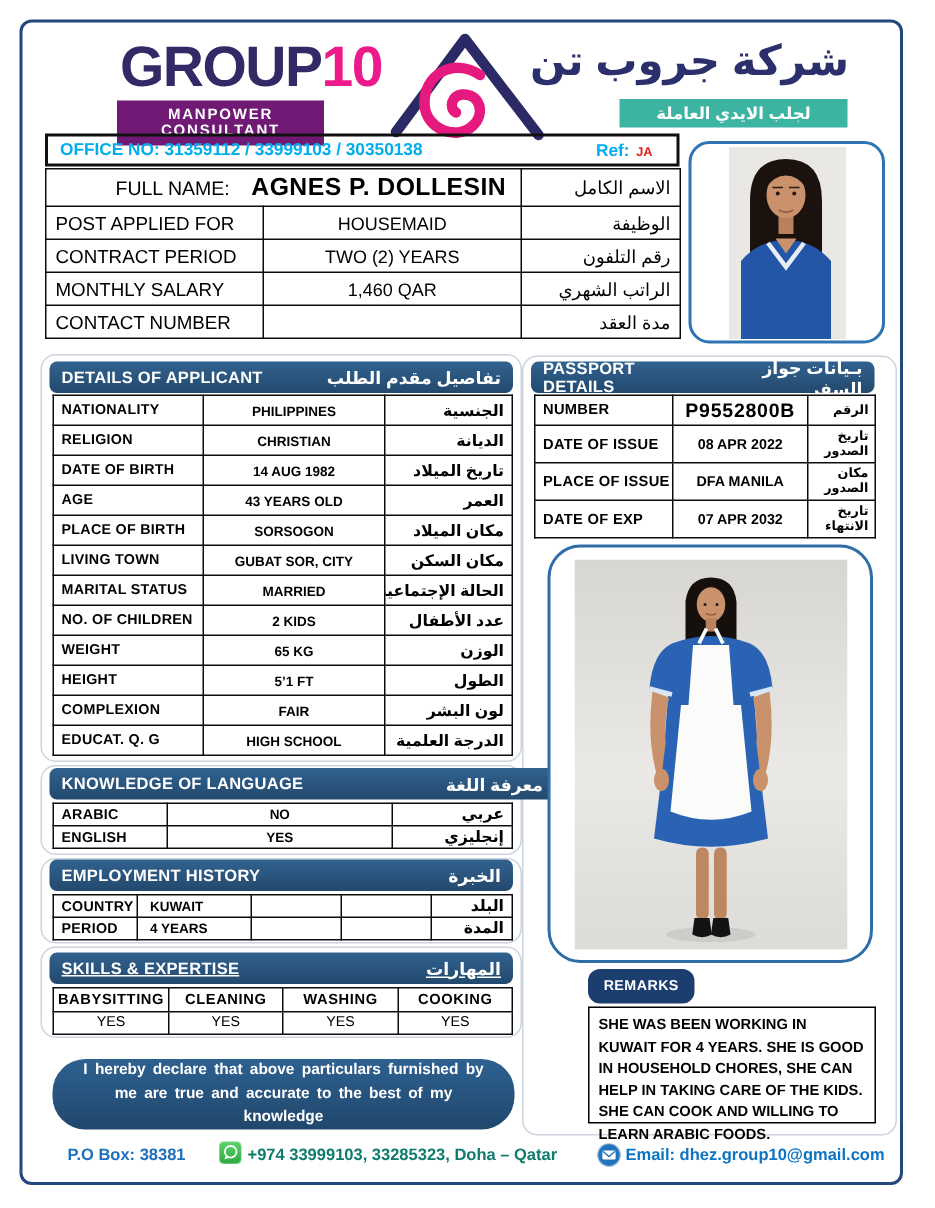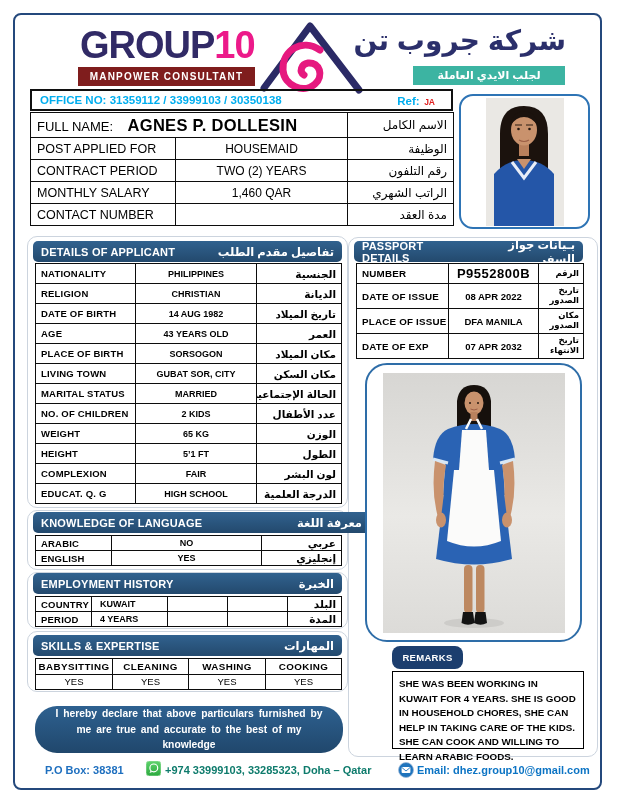--- a/index.html
+++ b/index.html
@@ -11,21 +11,21 @@
   }
   .abs { position:absolute; }
 
   .page-border { left:13px; top:13px; width:589px; height:777px;
     border:2.5px solid #24487c; border-radius:8px; }
 
   
   .logo-group { left:80px; top:26px; font-size:38px; font-weight:800;
     letter-spacing:-1px; color:#312a66; line-height:1; }
   .logo-num { color:#ec1a8a; }
-  .logo-banner { left:78px; top:67px; width:177px; background:#7f1d1d; color:#fff;
+  .logo-banner { left:78px; top:67px; width:138px; background:#701a75; color:#fff;
     font-size:10px; font-weight:700; letter-spacing:1.2px; text-align:center; padding:4px 0; }
   .center-logo { left:258px; top:14px; }
   .ar-title { left:340px; top:26px; width:226px; text-align:right; font-size:28px;
     font-weight:700; color:#2b2f6b; line-height:1.1; }
   .ar-banner { left:413px; top:66px; width:152px; background:#3cb4a2; color:#fff;
     text-align:center; font-weight:700; font-size:11px; padding:3px 0; }
 
   
   .office-bar { left:30px; top:89px; width:423px; height:22px; border:2px solid #101010;
     display:flex; align-items:center; justify-content:space-between; padding:0 16px 0 8px; }
@@ -34,21 +34,21 @@
   .ref-value { color:#e02020; font-weight:700; font-size:8.5px; }
 
   
   table { border-collapse:collapse; table-layout:fixed; }
   td { border:1px solid #0c0c0c; overflow:hidden; white-space:nowrap; }
 
   
   .t-main { left:30px; top:112px; width:423px; }
   .t-main td { border:1.5px solid #0c0c0c; height:22px; }
   .t-main .cell-name { height:25px; padding-left:6px; }
-  .fn-label { font-size:13px; }
+  .fn-label { font-size:13px;margin-left:40px; }
   .fn-value { font-size:16.5px; font-weight:700; letter-spacing:.3px; margin-left:10px; }
   .t-main .lbl { font-size:12.5px; padding-left:6px; }
   .t-main .val { font-size:12px; font-weight:400; text-align:center; }
   .t-main .ar  { font-size:12px; text-align:right; padding-right:6px; direction:rtl; }
 
   .photo-box { left:459px; top:94px; width:131px; height:135px; border:2px solid #2e74b5;
     border-radius:14px; background:#fff; display:flex; align-items:center; justify-content:center; }
 
   
   .frame { border:1px solid #ccd4de; border-radius:10px; }
@@ -315,21 +315,21 @@
   <tr>
     <td class="lbl9">PERIOD</td>
     <td class="val9" style="text-align:left; padding-left:8px;">4 YEARS</td>
     <td></td>
     <td></td>
     <td class="ar10">المدة</td>
   </tr>
 </tbody>
   </table>
 
-<div class="abs sec-bar" style="left:33px; top:635px; width:309px;">
+<div class="abs sec-bar" style="left:33px; top:635px; width:309px;text-decoration:underline;">
   <span class="en">SKILLS &amp; EXPERTISE</span>
   <span class="arr">المهارات</span>
 </div>
 <table class="abs t-skill">
   <colgroup>
       <col style="width:77px">
       <col style="width:76px">
       <col style="width:77px">
       <col style="width:76px">
     </colgroup>

